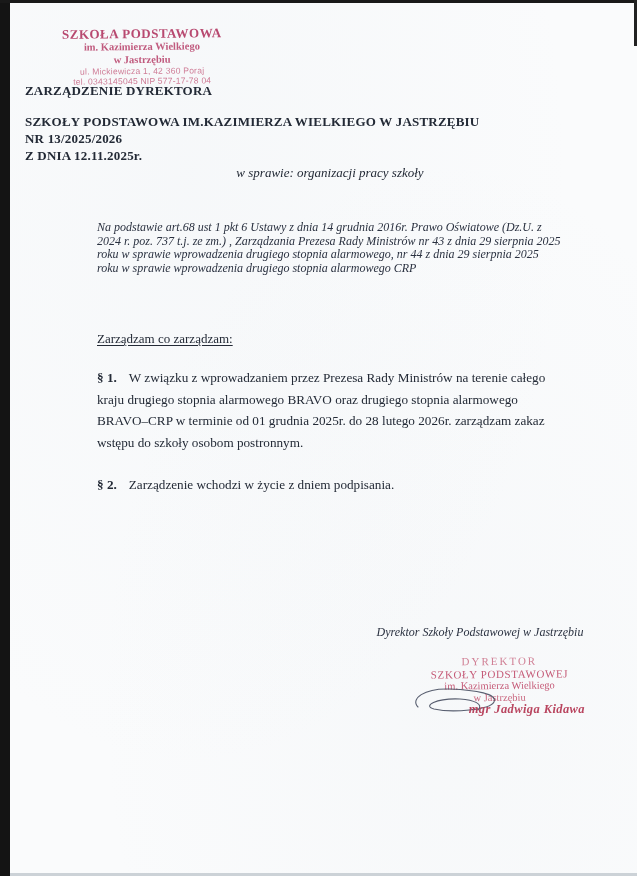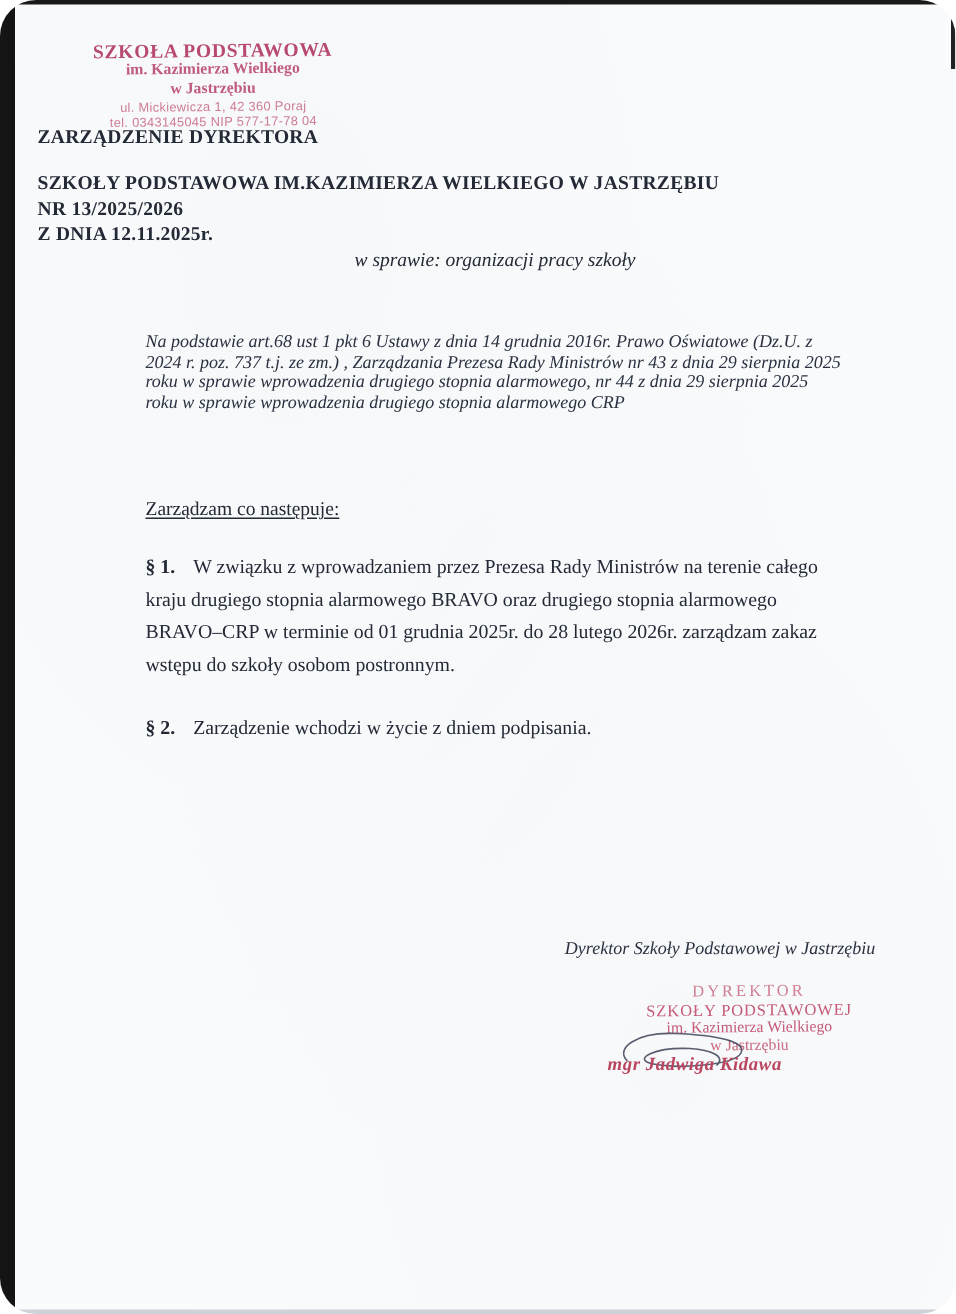--- a/index.html
+++ b/index.html
@@ -11,21 +11,20 @@
     position: relative;
     width: 637px;
     height: 876px;
     overflow: hidden;
     background:
       radial-gradient(ellipse at 30% 20%, rgba(210,220,228,0.10), transparent 60%),
       radial-gradient(ellipse at 70% 80%, rgba(205,215,222,0.08), transparent 55%),
       #fafbfc;
     font-family: "Liberation Serif", serif;
     color: #232a36;
-    border-radius: 24px;
   }
   
   .edge-left   { position:absolute; left:0; top:0; width:10px; height:876px; background:#141414; }
   .edge-top    { position:absolute; left:0; top:0; width:637px; height:3px; background:#191919; }
   .edge-top-right { position:absolute; right:0; top:0; width:3px; height:46px; background:#222; }
   .edge-bottom { position:absolute; left:10px; bottom:0; width:627px; height:3px; background:#ccd2d7; }
 
   
   .stamp-top {
     position:absolute; left:42px; top:26px; width:200px;
@@ -91,21 +90,21 @@
   }
   .stamp-bottom .b1 { font-size:11px; letter-spacing:2px; color:#d07f94; }
   .stamp-bottom .b2 { font-size:11px; letter-spacing:0.6px; color:#c55a77; }
   .stamp-bottom .b3 { font-size:10.5px; color:#c55a77; }
   .stamp-bottom .b4 { font-size:10.5px; color:#c9677f; }
   .sig-squiggle {
     position:absolute; left:408px; top:683px; width:100px; height:34px;
   }
   .sig-name {
     position:absolute; left:405px; top:702px; width:180px;
-    text-align:left; font-style:italic; font-weight:bold;
+    text-align:right; font-style:italic; font-weight:bold;
     font-size:12.5px; color:#b9455f; letter-spacing:0.4px;
   }
 </style>
 </head>
 <body>
 
 <div id="scan-page">
 
   <div class="edge-left"></div>
   <div class="edge-top"></div>
@@ -123,21 +122,21 @@
   <div class="title-block">
     <div class="t1">ZARZĄDZENIE DYREKTORA</div>
     <div class="t2">SZKOŁY PODSTAWOWA IM.KAZIMIERZA WIELKIEGO W JASTRZĘBIU</div>
     <div class="t3">NR 13/2025/2026</div>
     <div class="t4">Z DNIA 12.11.2025r.</div>
   </div>
   <div class="subject-line">w sprawie: organizacji pracy szkoły</div>
 
   <div class="legal-basis">Na podstawie art.68 ust 1 pkt 6 Ustawy z dnia 14 grudnia 2016r. Prawo Oświatowe (Dz.U. z 2024 r. poz. 737 t.j. ze zm.) , Zarządzania Prezesa Rady Ministrów nr 43 z dnia 29 sierpnia 2025 roku w sprawie wprowadzenia drugiego stopnia alarmowego,  nr 44 z dnia 29 sierpnia 2025 roku w sprawie wprowadzenia drugiego stopnia alarmowego CRP</div>
 
-  <div class="order-heading">Zarządzam co następuje:</div>
+  <div class="order-heading">Zarządzam co zarządzam:</div>
 
   <div class="para-1">
     <span class="para-num">§ 1.</span><span>W związku z wprowadzaniem przez Prezesa Rady Ministrów na terenie całego kraju drugiego stopnia alarmowego BRAVO oraz drugiego stopnia alarmowego BRAVO–CRP w terminie od 01 grudnia 2025r. do 28 lutego 2026r. zarządzam zakaz wstępu do szkoły osobom postronnym.</span>
   </div>
 
   <div class="para-2">
     <span class="para-num">§ 2.</span><span>Zarządzenie wchodzi w życie z dniem podpisania.</span>
   </div>
 
   <div class="sig-role">Dyrektor Szkoły Podstawowej w Jastrzębiu</div>

